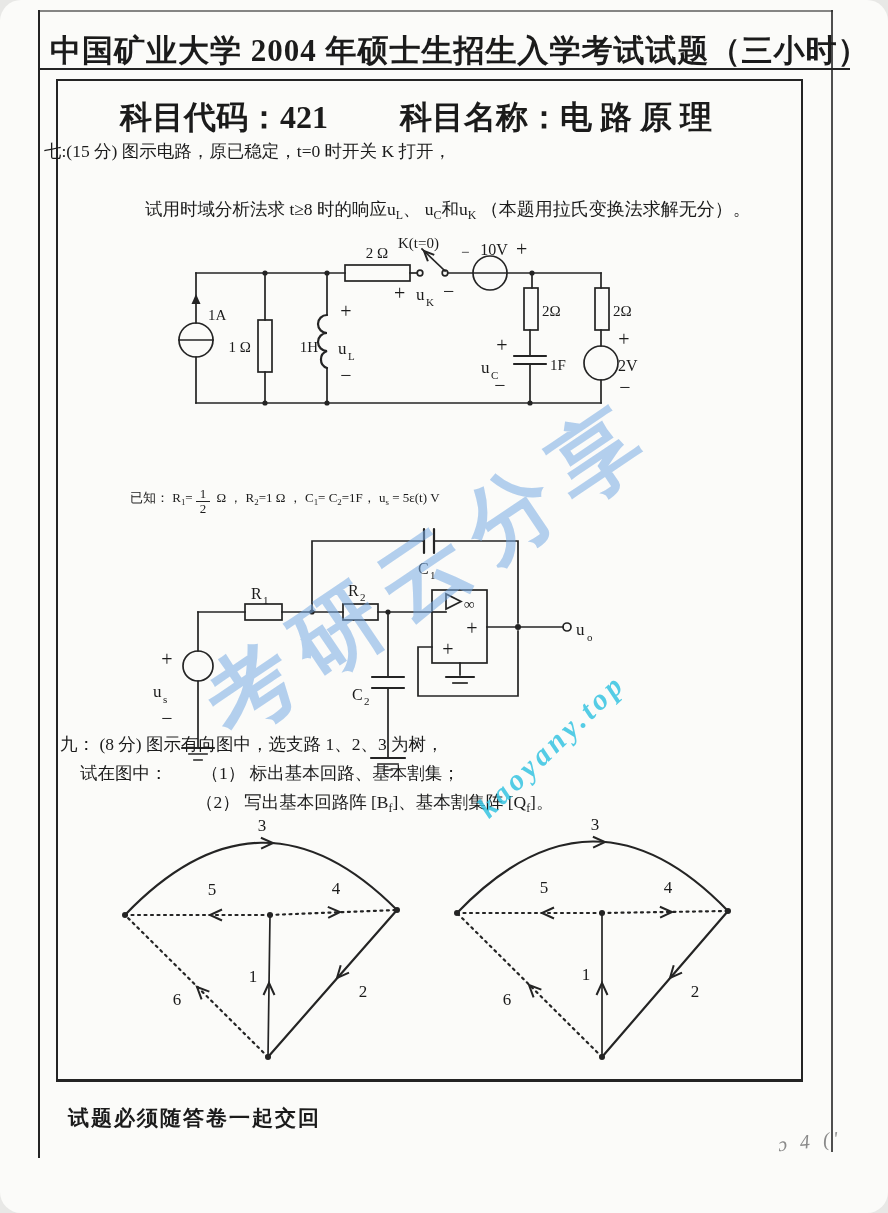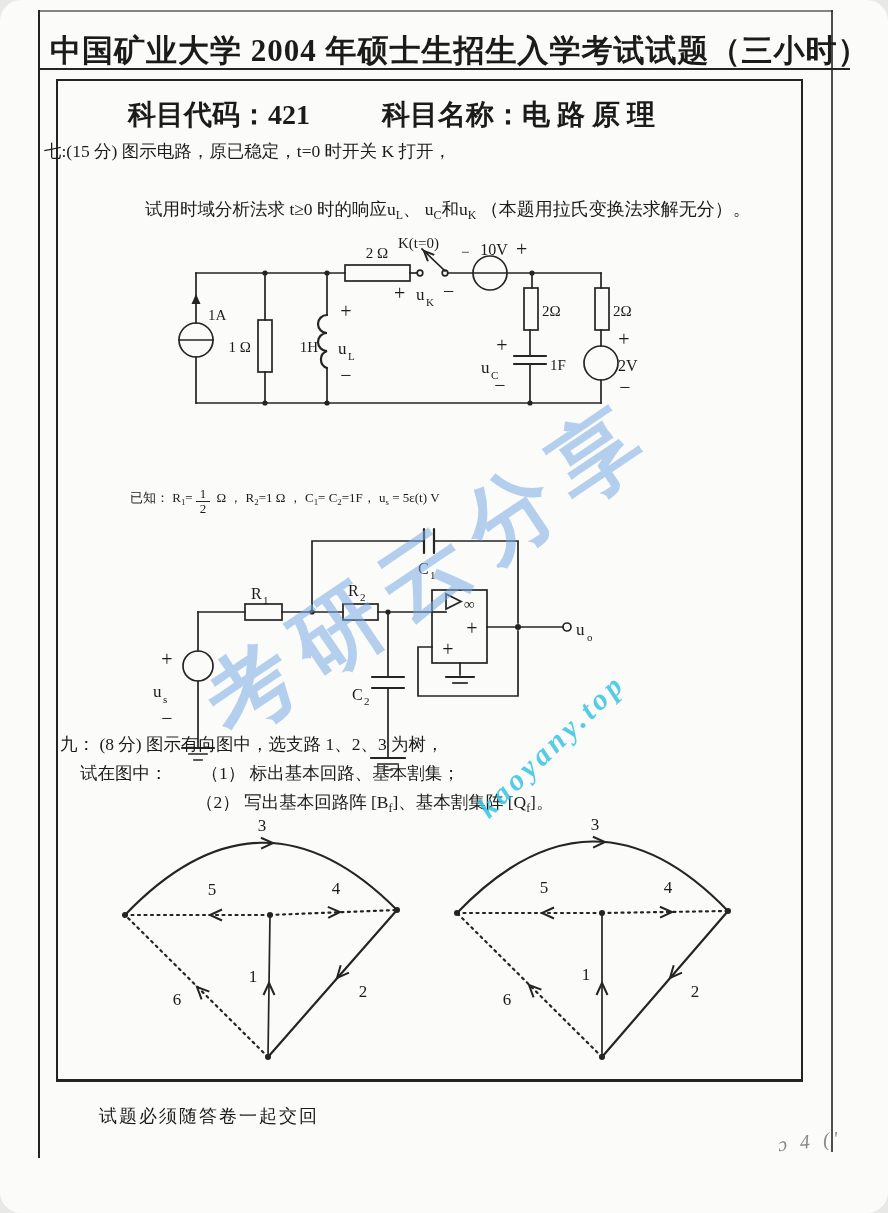--- a/index.html
+++ b/index.html
@@ -10,30 +10,30 @@
     color:#1b1b1b;
     border-radius:21px;
   }
   .abs{position:absolute;}
   .rule{position:absolute; background:#242424;}
   .hdr-title{
     left:50px; top:30px; width:802px; text-align:center;
     font-size:31px; font-weight:700; letter-spacing:1px; white-space:nowrap;
   }
   .subject-row{
-    left:128px; top:96px; font-size:28px; font-weight:700; white-space:nowrap;
+    left:120px; top:96px; font-size:32px; font-weight:700; white-space:nowrap;
   }
   .subject-row .gap{display:inline-block; width:72px;}
   .qtext{font-size:17.5px; white-space:nowrap;}
   .qnote{font-size:18px;}
   .sb{font-size:0.68em; vertical-align:-0.35em;}
   .frac{display:inline-block; vertical-align:-0.85em; text-align:center; line-height:1.05; margin:0 3px;}
   .frac .num{display:block; border-bottom:1.6px solid #222; padding:0 4px;}
   .frac .den{display:block;}
-  .footer-note{left:68px; top:1104px; font-size:18px; font-weight:400; letter-spacing:2px;margin-left:31px;}
+  .footer-note{left:68px; top:1104px; font-size:21px; font-weight:700; letter-spacing:2px;}
   .page-mark{
     left:778px; top:1130px; font-size:20px; font-style:italic; color:#8a8a8a;
     transform:rotate(-6deg); letter-spacing:4px;
   }
   .wm-cn{
     left:215px; top:655px; font-size:88px; letter-spacing:16px; font-weight:700;
     color:rgba(120,172,228,0.55); transform:rotate(-34deg); transform-origin:0 50%;
     white-space:nowrap; pointer-events:none; z-index:6;
   }
   .wm-site{
@@ -69,21 +69,21 @@
   <div class="rule" style="left:801px;top:79px;width:1.6px;height:1003px;"></div>
   <div class="rule" style="left:56px;top:1079px;width:746px;height:3px;"></div>
 
   <div class="abs hdr-title">中国矿业大学 2004 年硕士生招生入学考试试题（三小时）</div>
   <div class="abs subject-row">
     <span>科目代码：421</span><span class="gap"></span><span>科目名称：电 路 原 理</span>
   </div>
 
   <div class="abs qtext" style="left:44px;top:139px;">七:(15 分) 图示电路，原已稳定，t=0 时开关 K 打开，</div>
   <div class="abs qtext" style="left:145px;top:197px;">
-    <span>试用时域分析法求 t≥0 时的响应u</span><span class="sb">L</span><span>、 u</span><span class="sb">C</span><span>和u</span><span class="sb">K</span> <span class="qnote">（本题用拉氏变换法求解无分）。</span>
+    <span>试用时域分析法求 t≥8 时的响应u</span><span class="sb">L</span><span>、 u</span><span class="sb">C</span><span>和u</span><span class="sb">K</span> <span class="qnote">（本题用拉氏变换法求解无分）。</span>
   </div>
 
   <svg style="left:150px;top:230px;" width="500" height="190" viewBox="0 0 500 190">
     <g>
       <path class="w" d="M46,43 H195"></path>
       <path class="w" d="M260,43 H267"></path>
       <path class="w" d="M298,43 H451"></path>
       <path class="w" d="M451,43 V58 M451,100 V116 M451,150 V173"></path>
       <path class="w" d="M382,43 V58 M380,100 V126 M380,134 V173"></path>
       <path class="w" d="M46,173 H451"></path>

